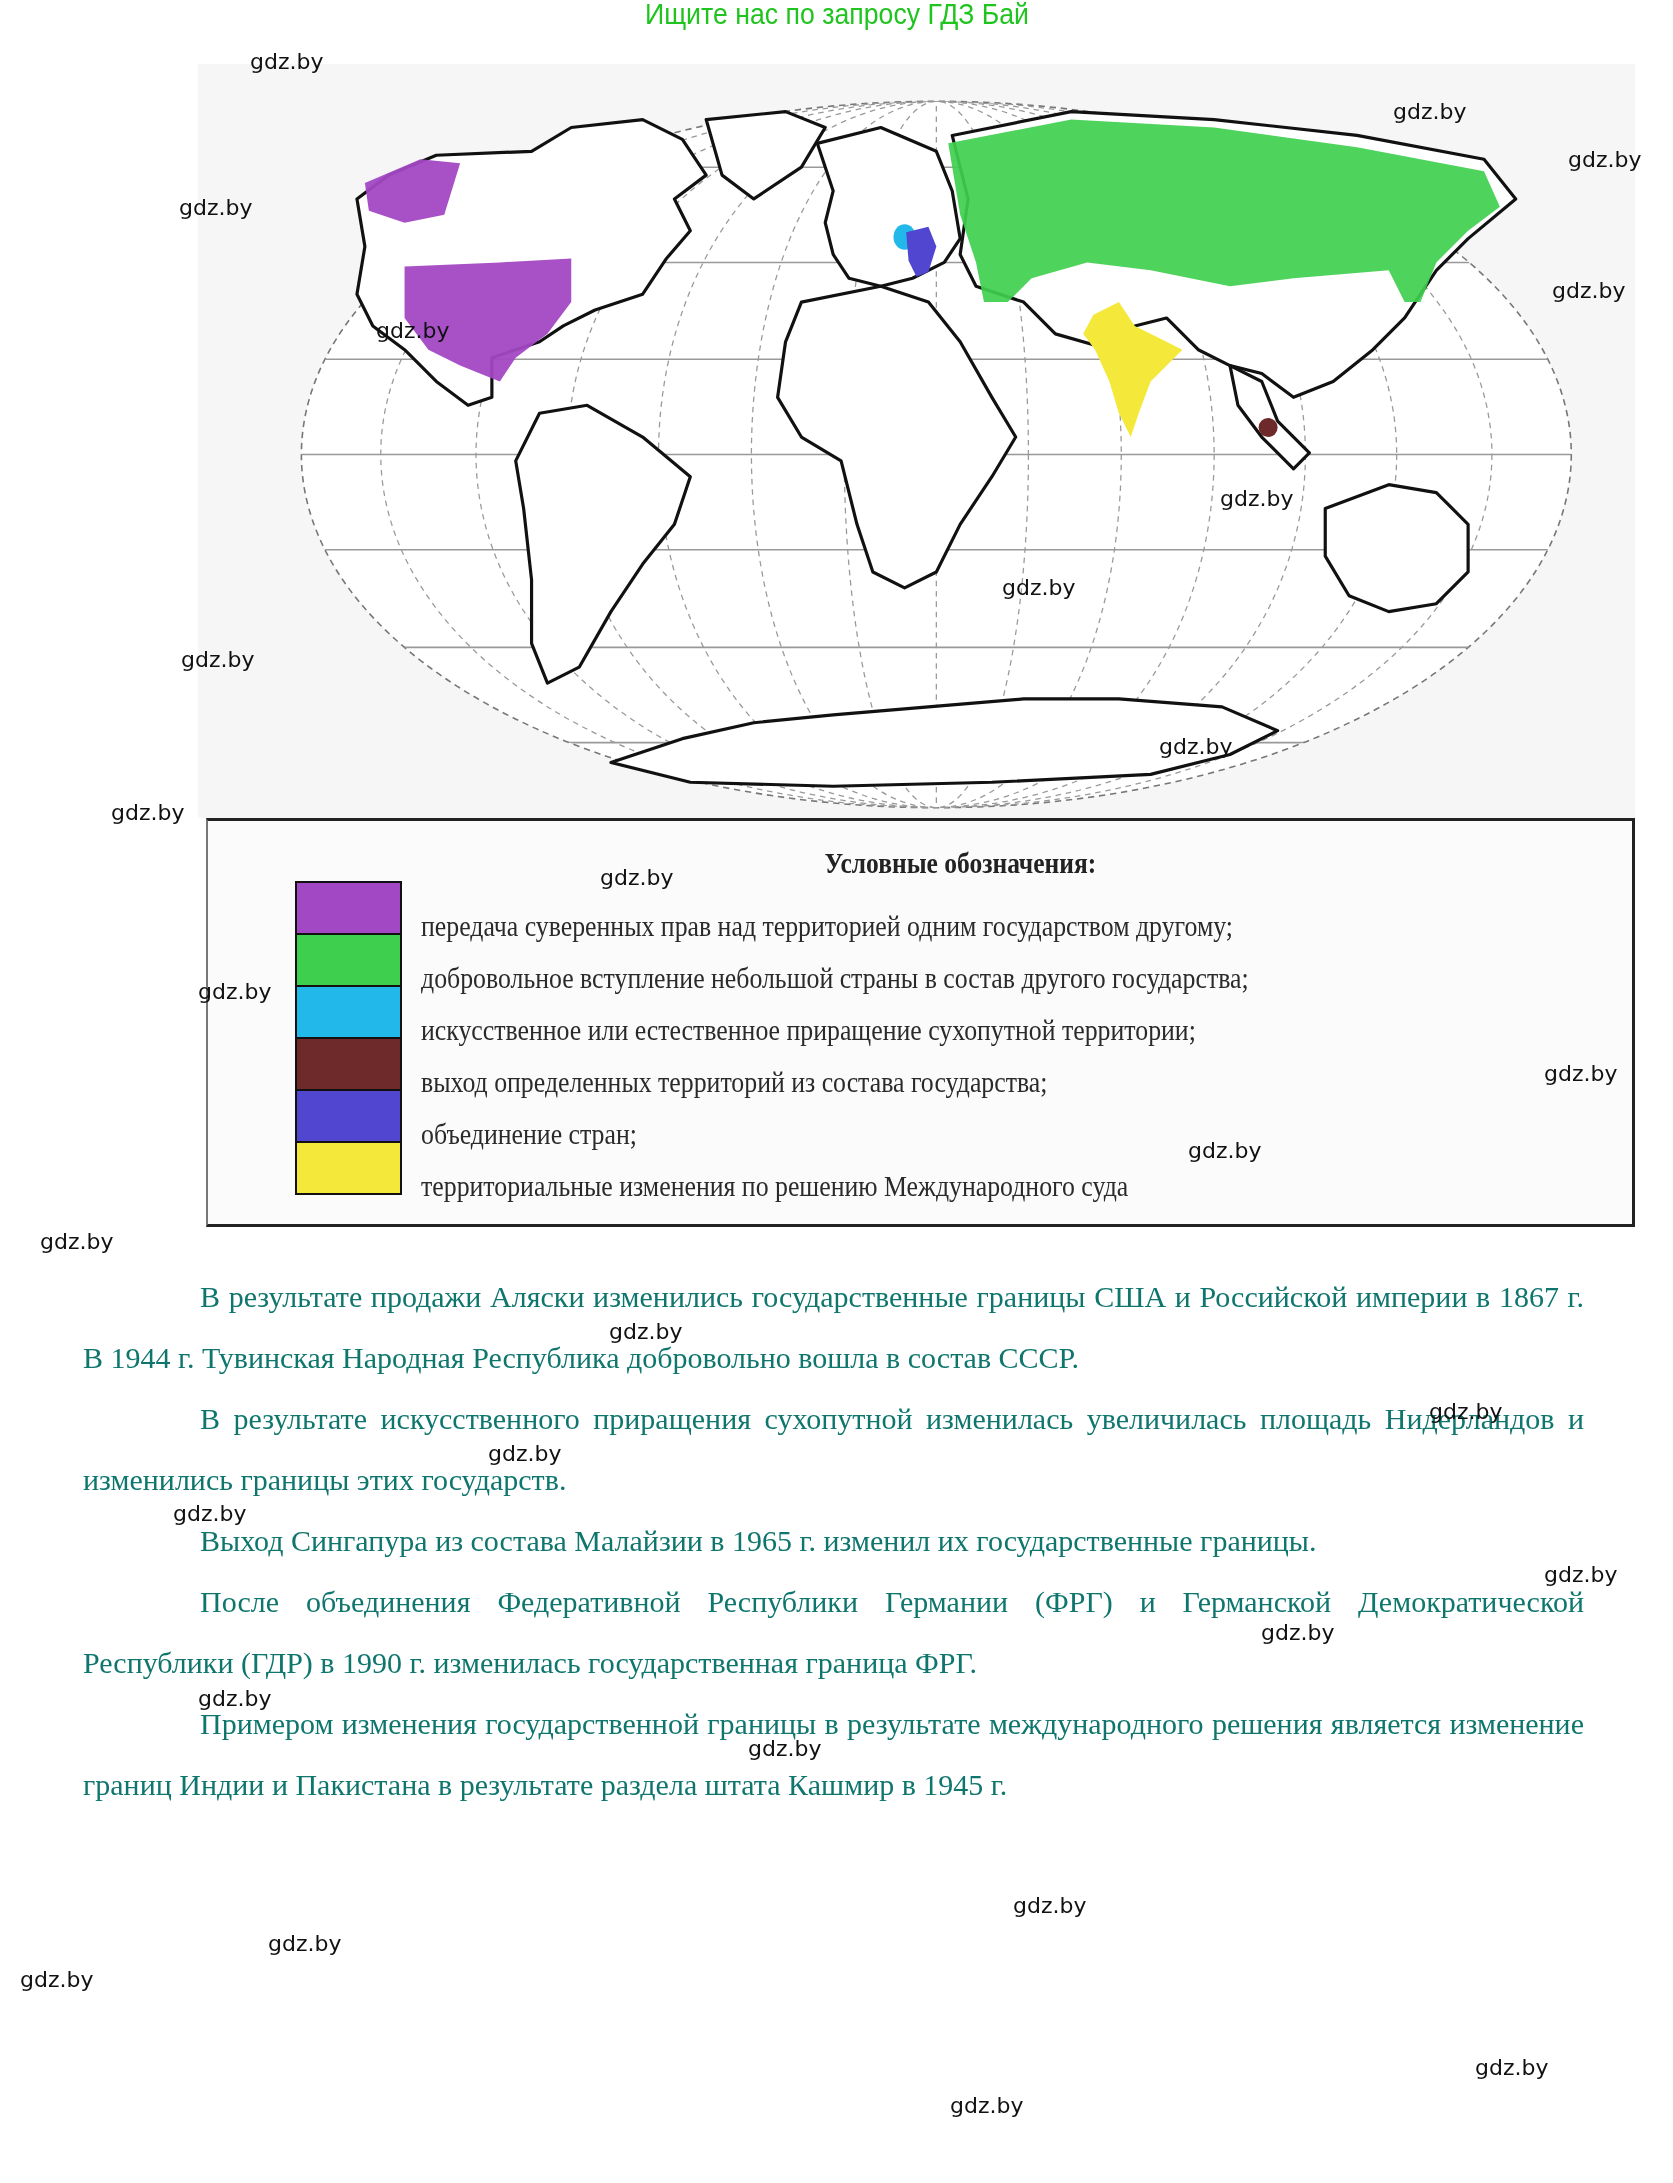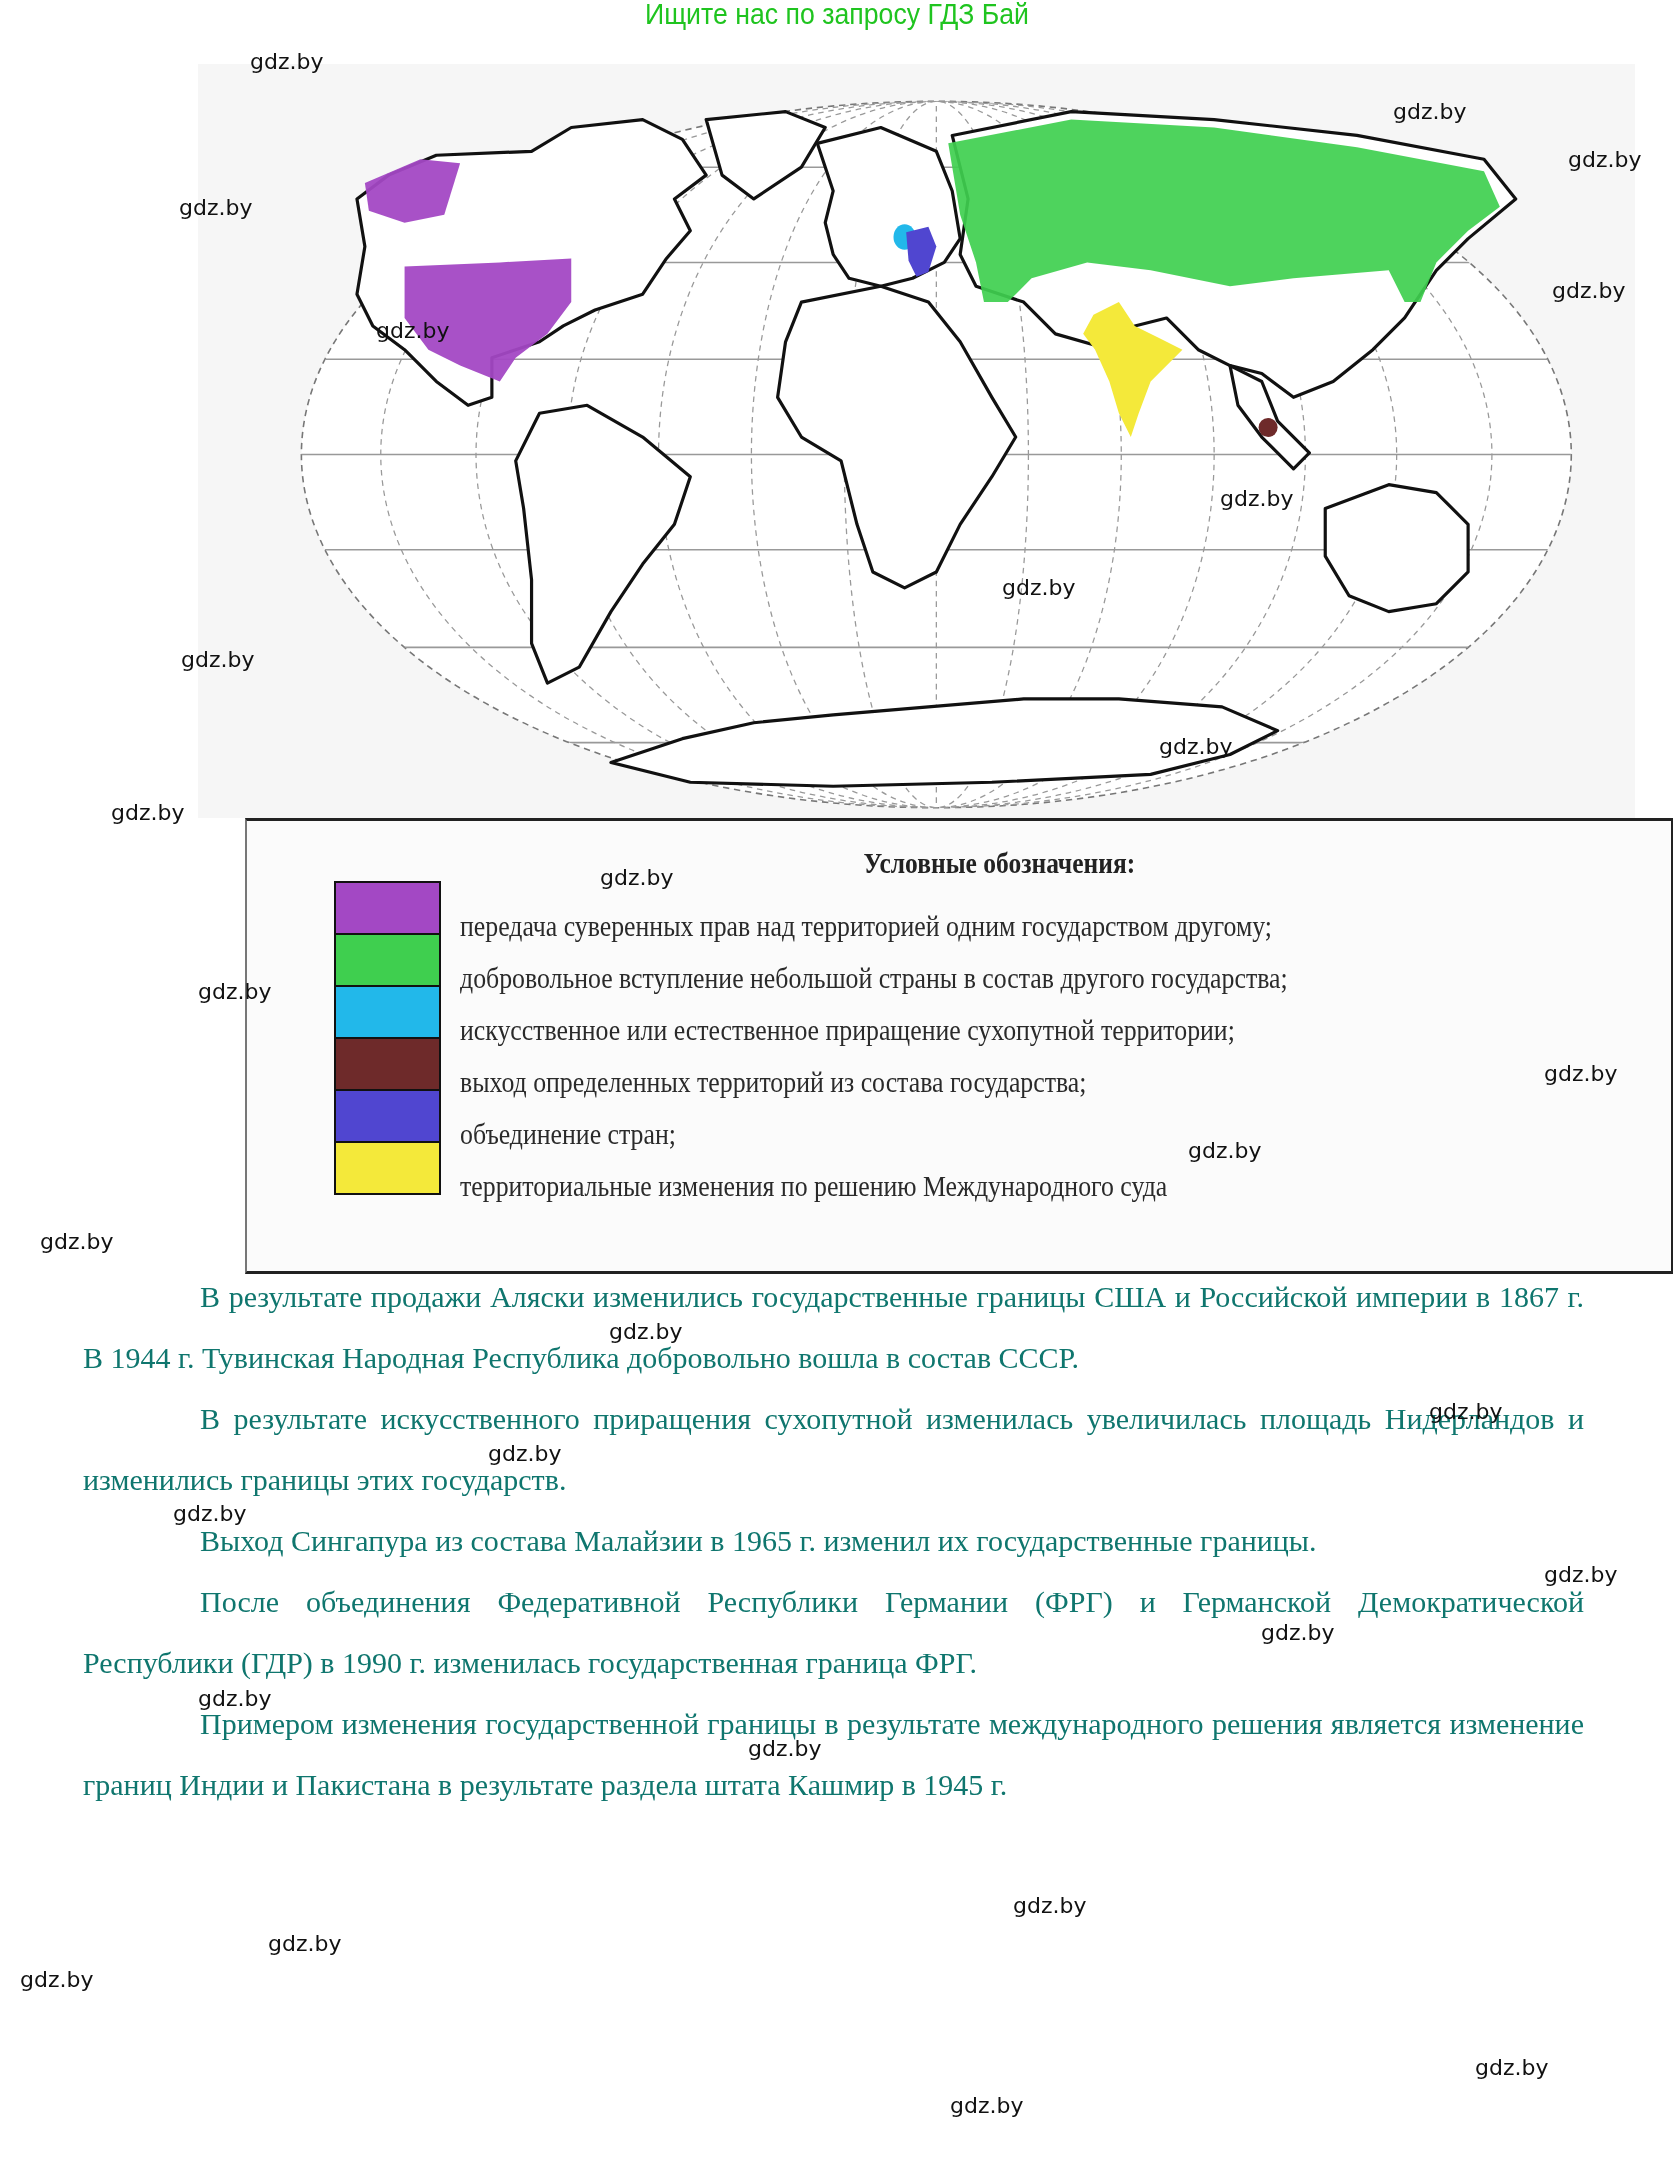--- a/index.html
+++ b/index.html
@@ -2,21 +2,21 @@
 <html style="font-size:12.7px"><head>
 <meta charset="utf-8">
 <style>
   html, body { margin:0; padding:0; background:#ffffff; }
   body { width:1674px; height:2183px; position:relative; overflow:hidden; font-family:"Liberation Serif", serif; color:#111; }
   .header-link { position:absolute; left:0; width:1674px; top:-1.6px; text-align:center; font-family:"Liberation Sans", sans-serif; font-size:29px; color:#1fc41f; transform:scaleX(0.92); }
   .page-num { position:absolute; left:198px; top:62px; font-family:"Liberation Sans", sans-serif; font-weight:bold; font-size:27px; color:#222; }
   .wm { position:absolute; font-family:"DejaVu Sans", sans-serif; font-size:22px; color:#111; white-space:nowrap;text-align:center; }
   .scan-bg { position:absolute; left:198px; top:64px; width:1437px; height:754px; background:#f6f6f6; }
   .map-wrap { position:absolute; left:198px; top:64px; width:1437px; height:754px; }
-  .legend-box { position:absolute; left:206px; top:818px; width:1429px; height:456px; border-top:3.2px solid #222; border-bottom:3.2px solid #222; border-left:2.4px solid #777; border-right:3.2px solid #222; background:#fbfbfb; box-sizing:border-box;margin-left:39px; }
+  .legend-box { position:absolute; left:206px; top:818px; width:1429px; height:409px; border-top:3.2px solid #222; border-bottom:3.2px solid #222; border-left:2.4px solid #777; border-right:3.2px solid #222; background:#fbfbfb; box-sizing:border-box; }
   .legend-title { position:absolute; left:0; width:100%; top:25.4px; text-align:center; font-weight:bold; font-size:30px; color:#222; padding-left:95px; box-sizing:border-box; transform:scaleX(0.85); }
   .swatches { position:absolute; left:87px; top:60px; width:103px; border:2.4px solid #111; }
   .swatch { height:50px; border-bottom:2.4px solid #111; }
   .swatch:last-child { border-bottom:none; }
   .legend-items { position:absolute; left:213px; top:79px; width:1191px; }
   .legend-item { height:52px; line-height:52px; font-size:30px; color:#2a2a2a; white-space:nowrap; transform-origin:left center; transform:scaleX(0.86); }
   .body-text { position:absolute; left:83px; top:1266px; width:1501px; font-size:30px; line-height:61px; color:#0f766e; }
   .para { margin:0; text-align:justify; text-align-last:left; text-indent:117px; transform:scaleX(1); }
   .footer { position:absolute; left:0; width:1674px; top:2147px; text-align:center; font-family:"Liberation Sans", sans-serif; font-size:26px; color:#4b1a8c;margin-top:36px; }
 </style>

